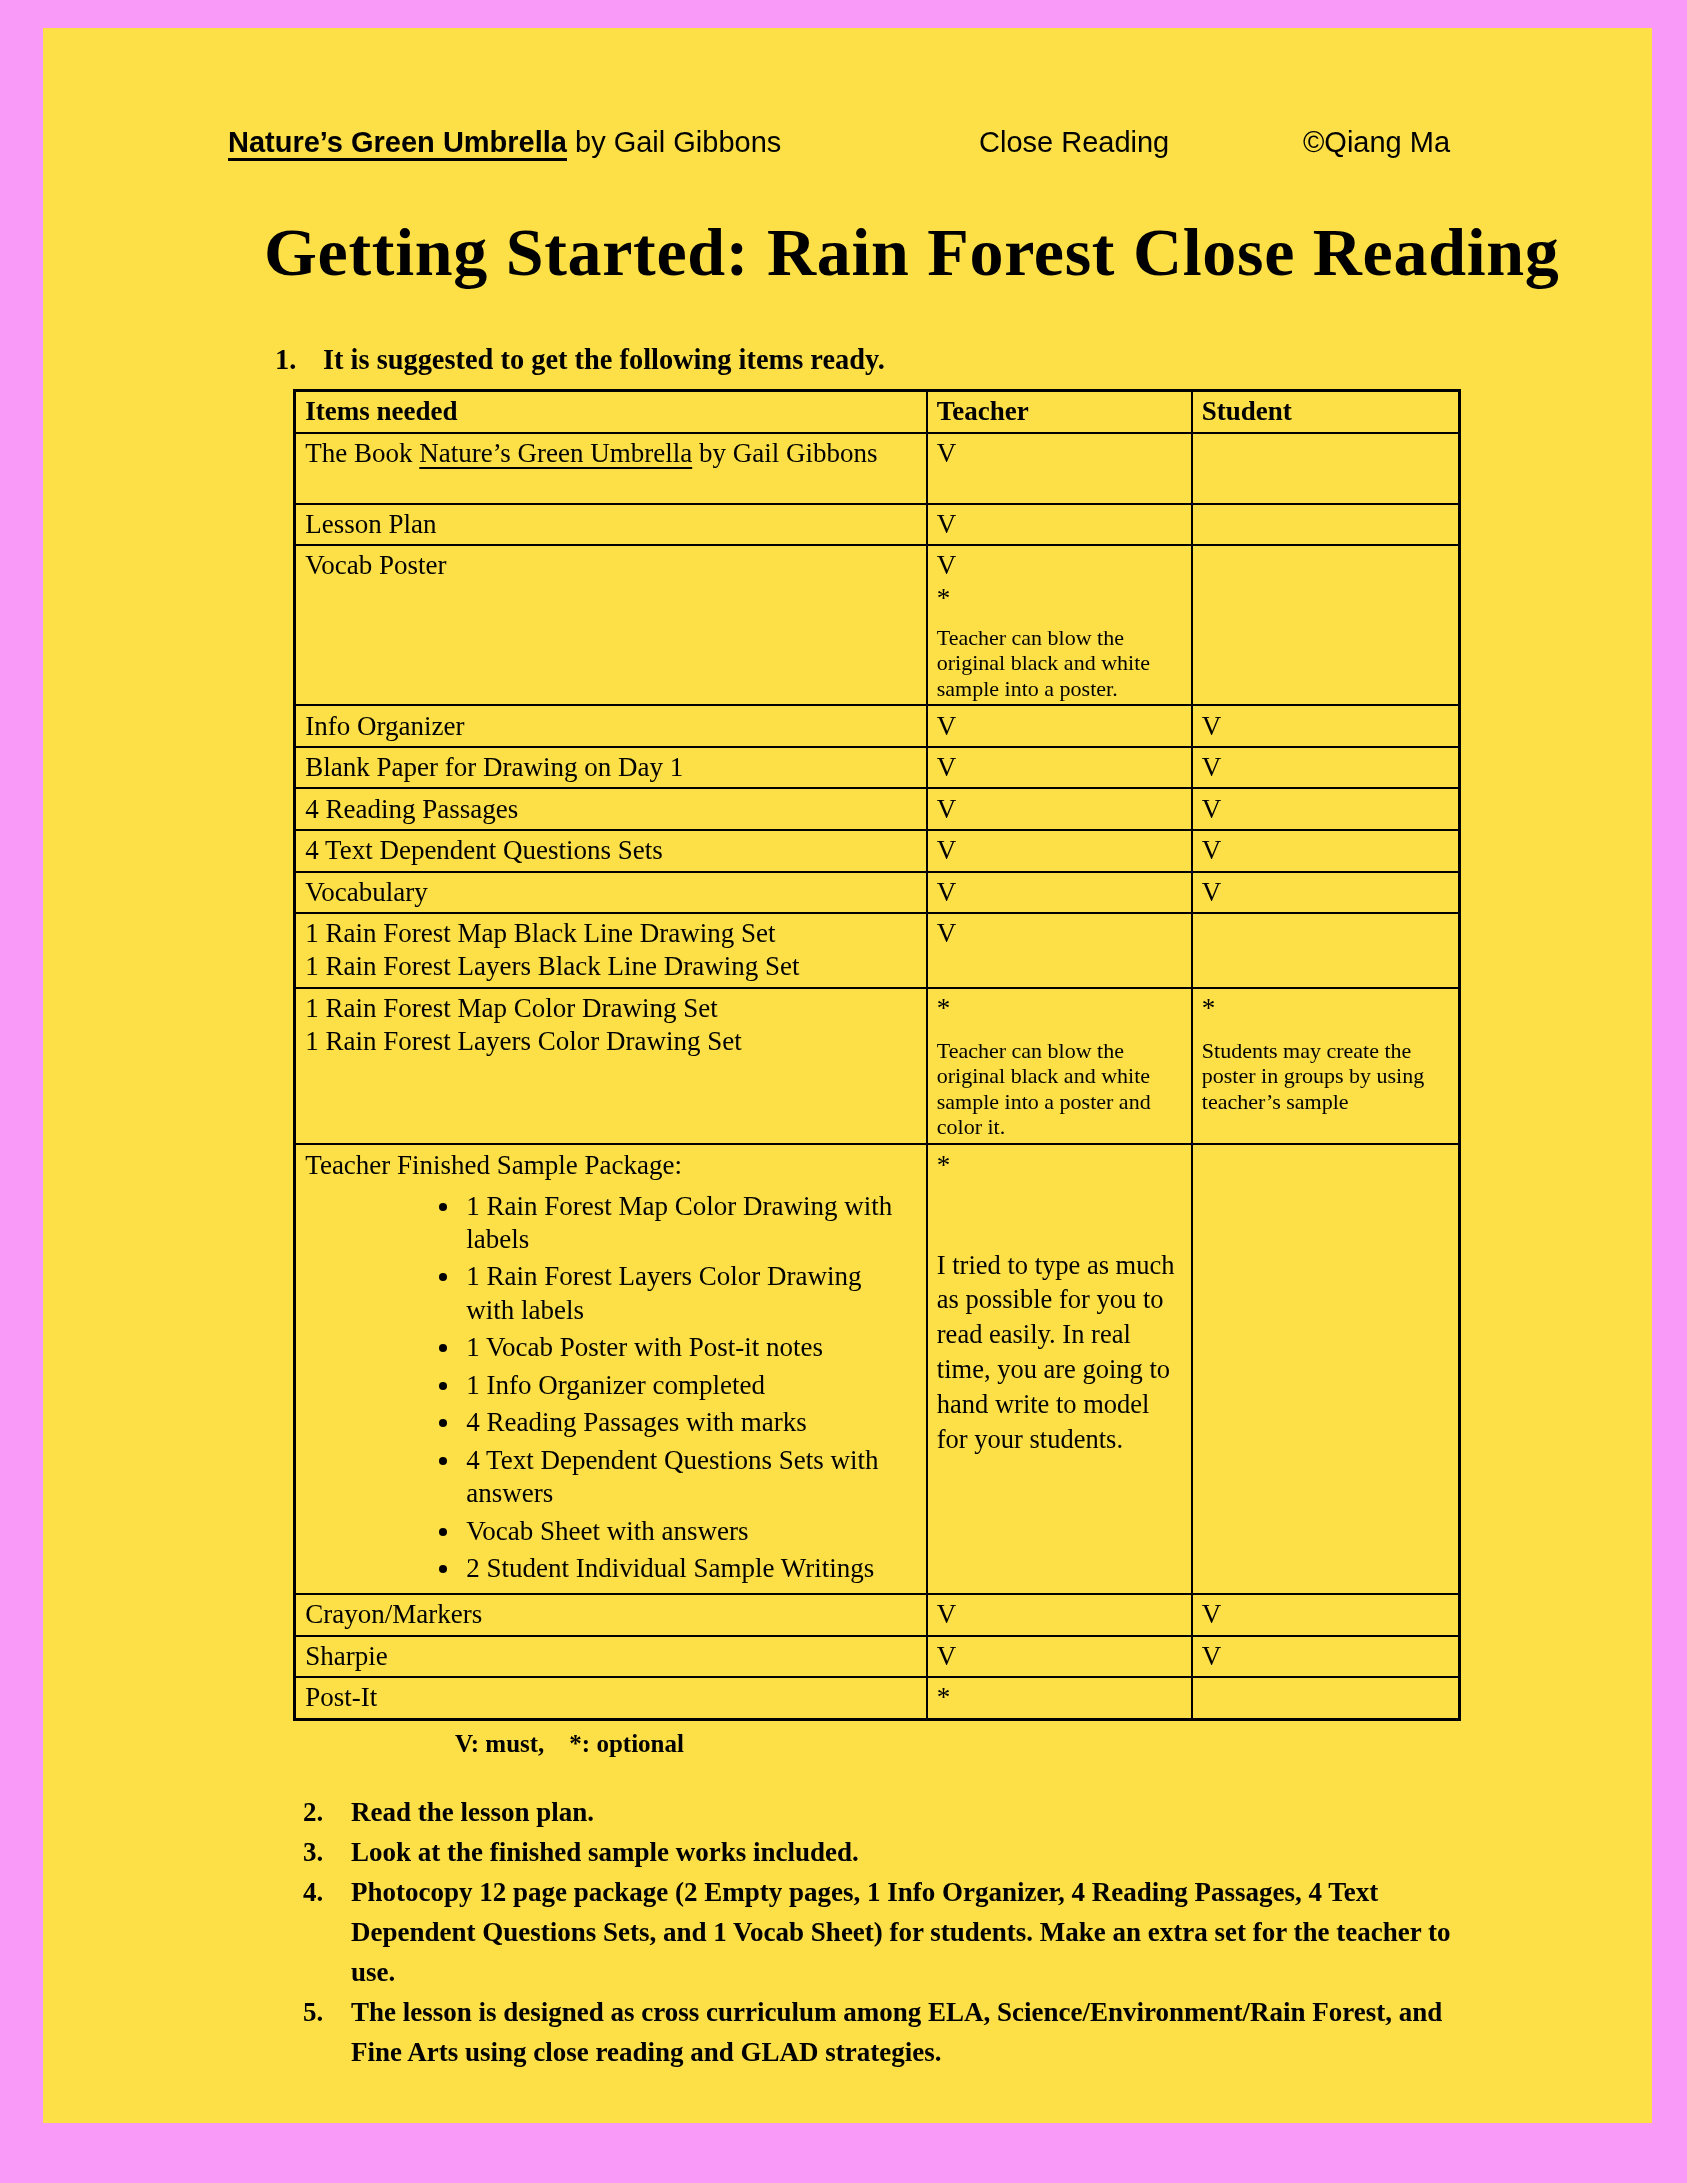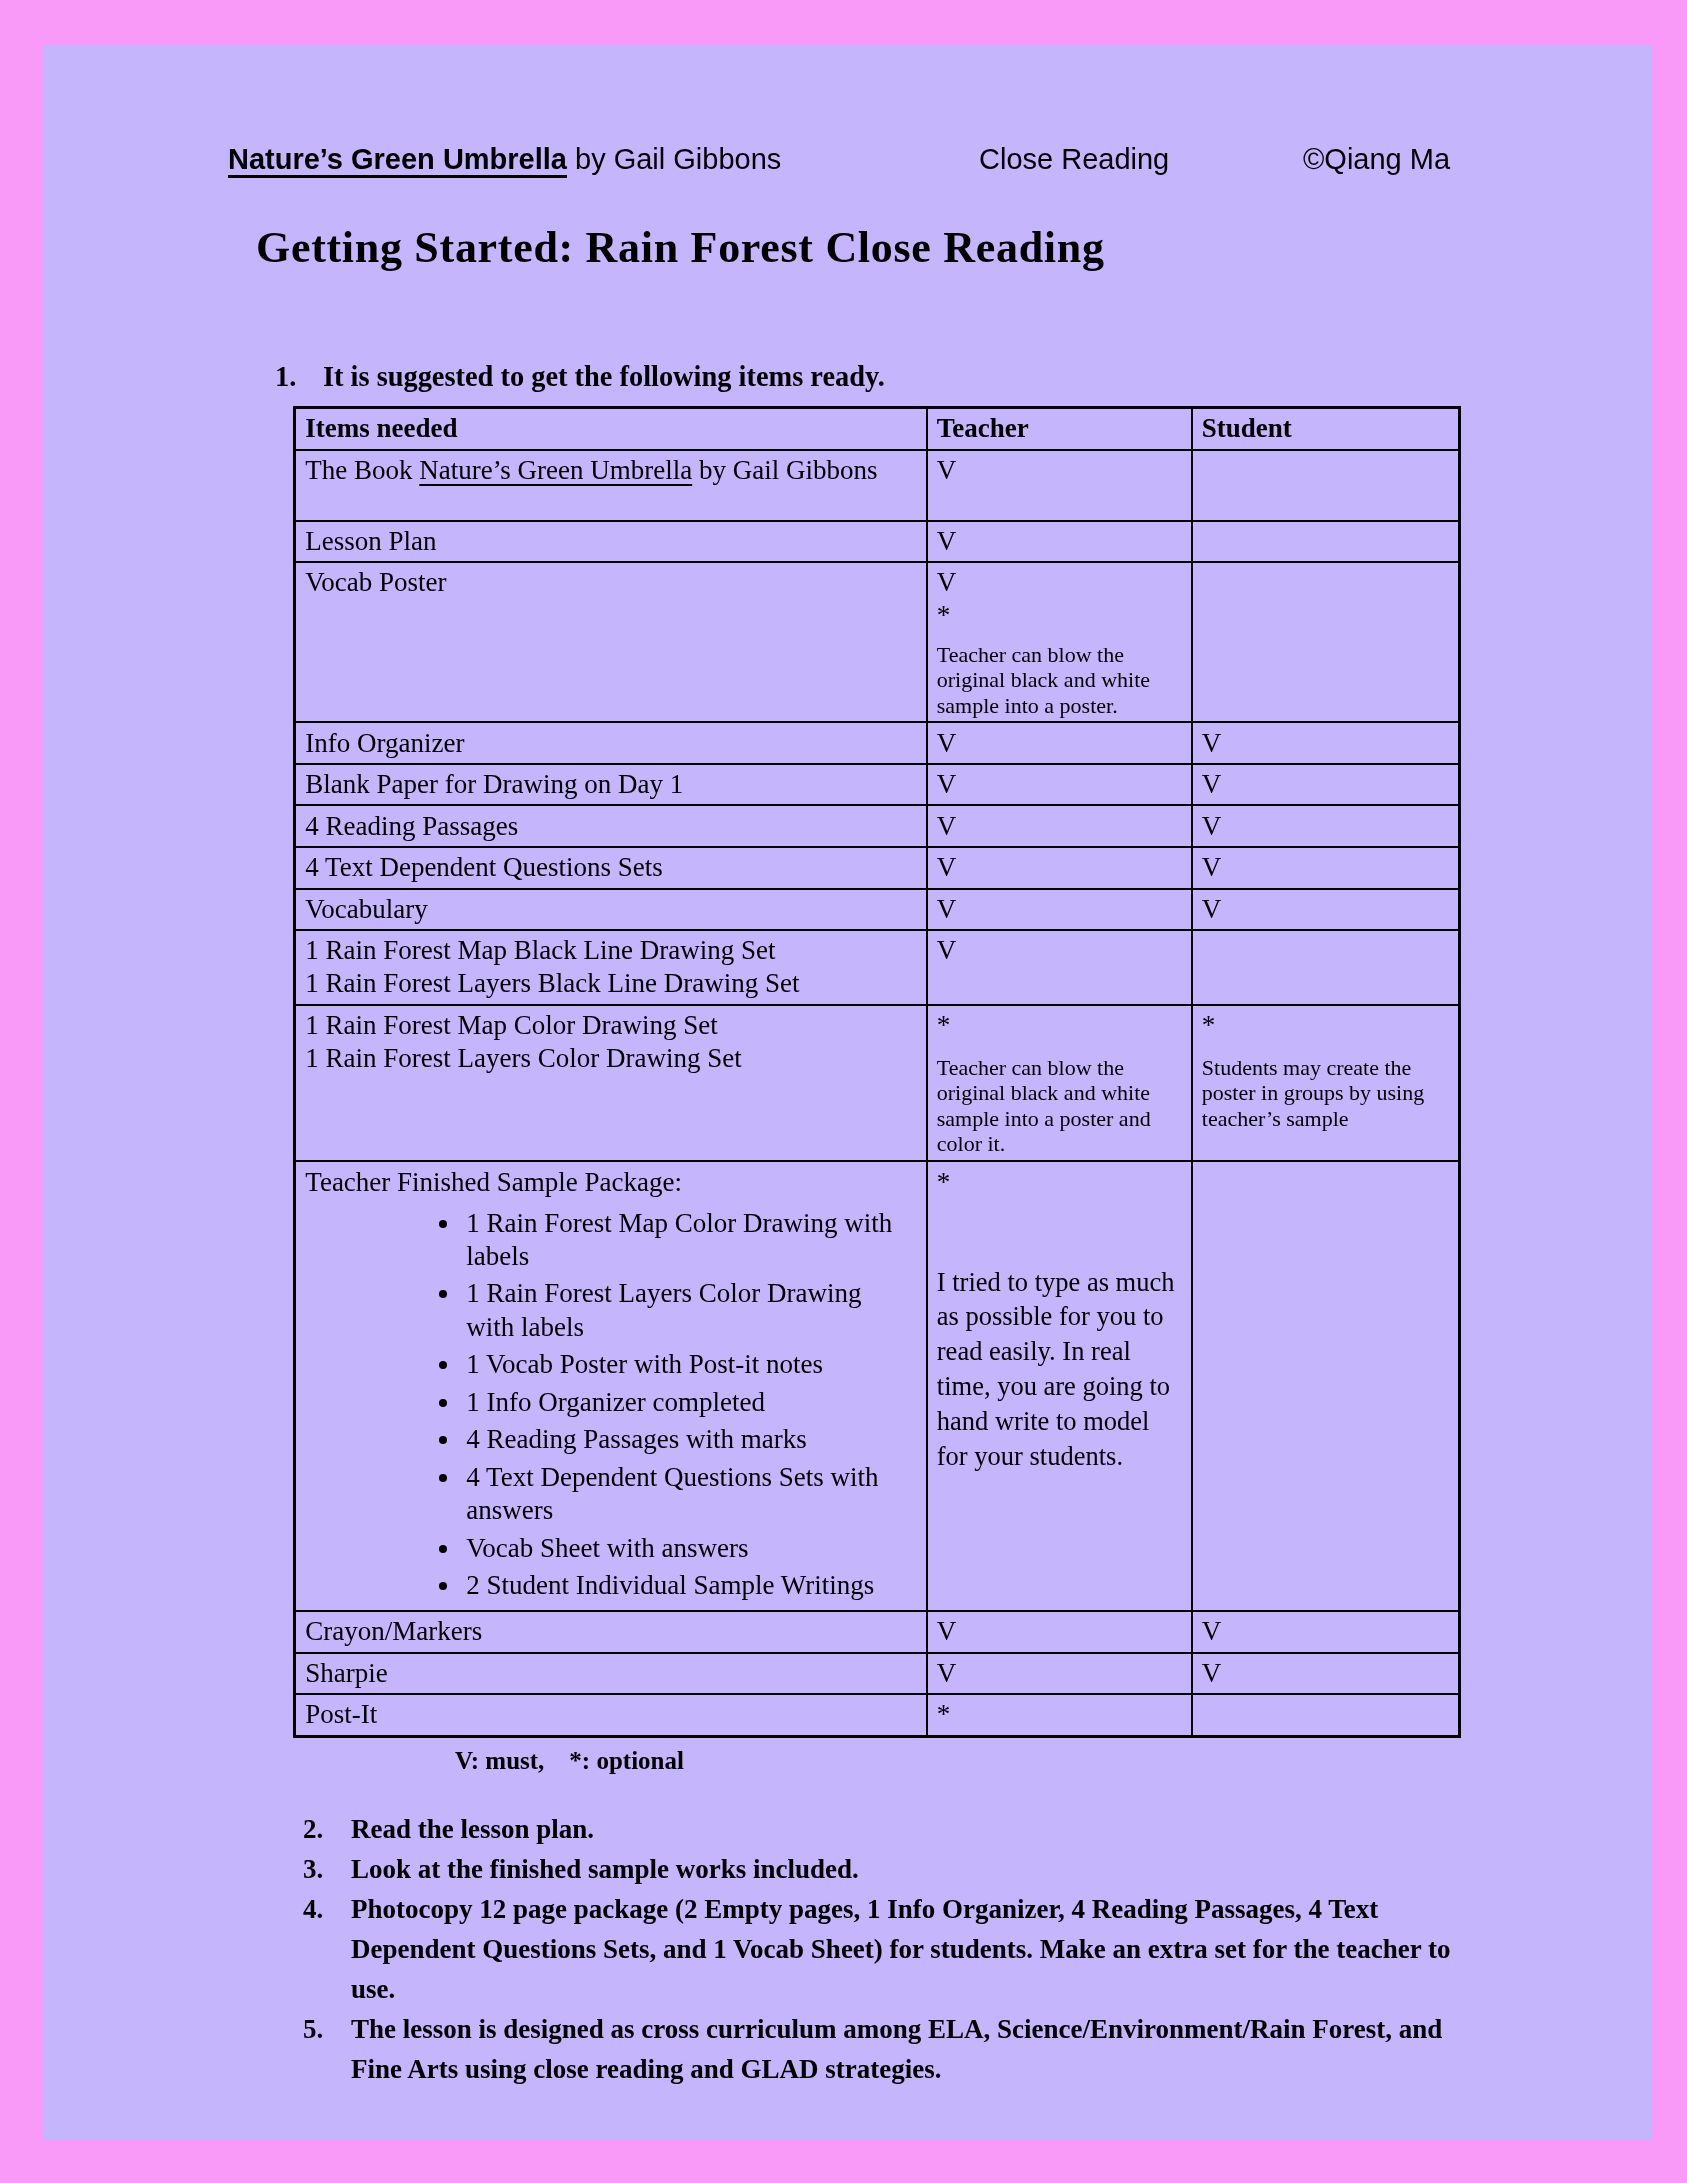--- a/index.html
+++ b/index.html
@@ -7,36 +7,36 @@
     padding: 0;
     width: 1687px;
     height: 2183px;
     background: #FA9AF8;
     font-family: "Liberation Serif", serif;
     color: #000;
   }
   .page {
     position: absolute;
     left: 43px;
-    top: 45px;
+    top: 28px;
     width: 1609px;
     height: 2095px;
-    background: #c4b5fd;
+    background: #fde047;
   }
   
   .hdr { position: absolute; top: 98px; left: 0; width: 100%; font-family: "Liberation Sans", sans-serif; font-size: 29px; }
   .hdr-left  { position: absolute; left: 185px; top: 0; white-space: nowrap; }
   .hdr-center{ position: absolute; left: 936px; top: 0; white-space: nowrap; }
   .hdr-right { position: absolute; left: 1260px; top: 0; white-space: nowrap; }
   .book-title { font-weight: bold; text-decoration: underline; text-underline-offset: 6px; text-decoration-thickness: 2.6px; }
   .byline { margin-left: 8px; }
   
   .doc-title {
     position: absolute; left: 213px; top: 177px; width: 1224px;
-    margin: 0; font-size: 44px; font-weight: bold; letter-spacing: 0.7px;
+    margin: 8px; font-size: 68px; font-weight: bold; letter-spacing: 0.7px;
     font-family: "Liberation Serif", serif; white-space: nowrap;
   }
   
   .intro { position: absolute; left: 232px; top: 316px; font-size: 28.4px; font-weight: bold; }
   .intro .num { display: inline-block; width: 48px; }
   
   .flow { position: absolute; left: 222px; top: 361px; width: 1191px; padding-left: 28px; }
   table.items { border-collapse: collapse; width: 1164px; table-layout: fixed; font-size: 27px; line-height: 1.22; border: 3.3px solid #000; }
   table.items col.c-item    { width: 632px; }
   table.items col.c-teacher { width: 265px; }

